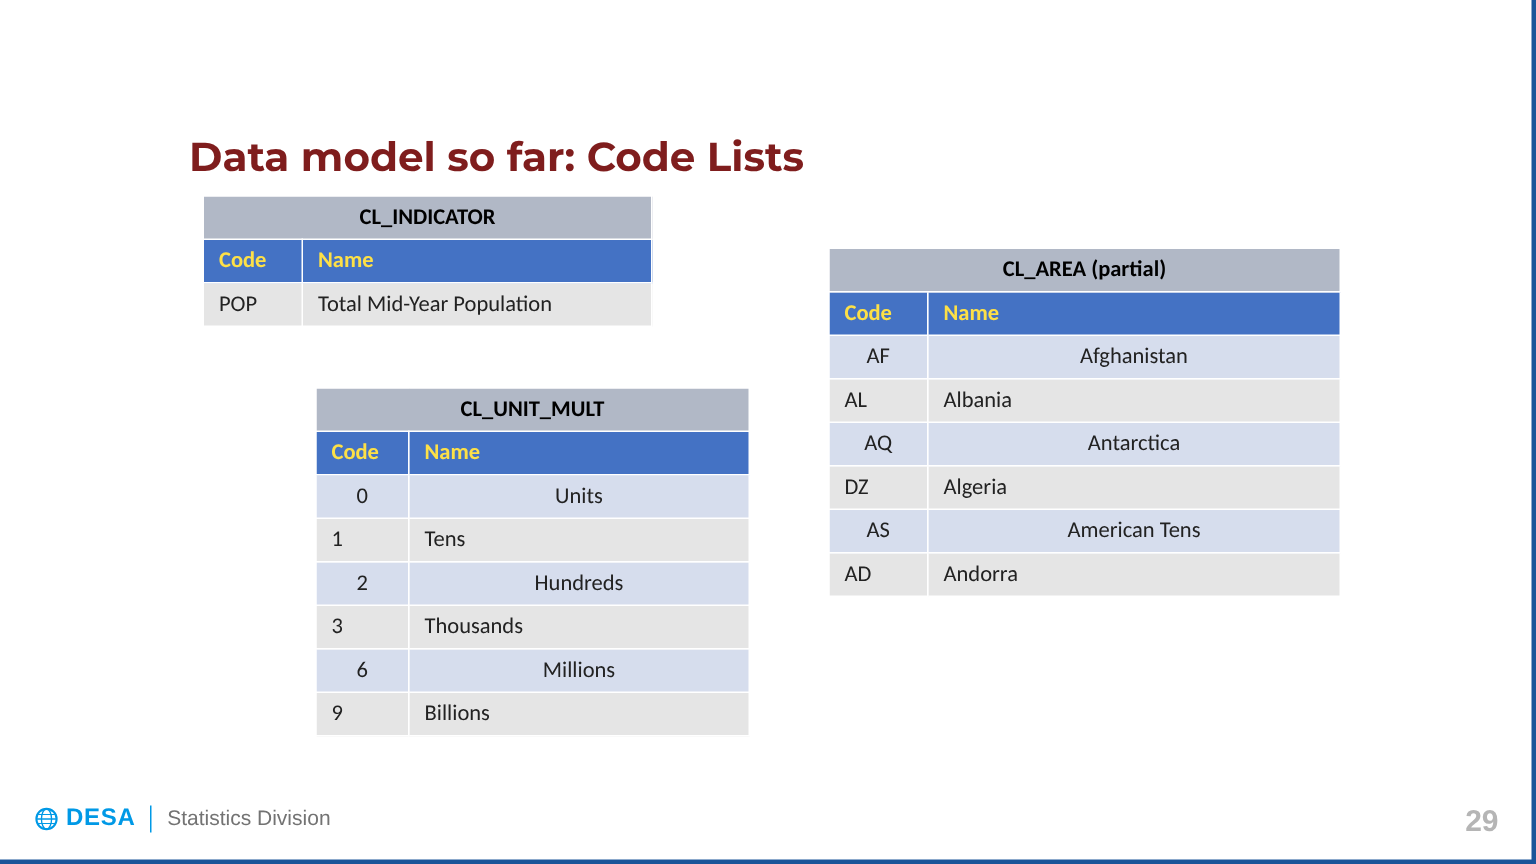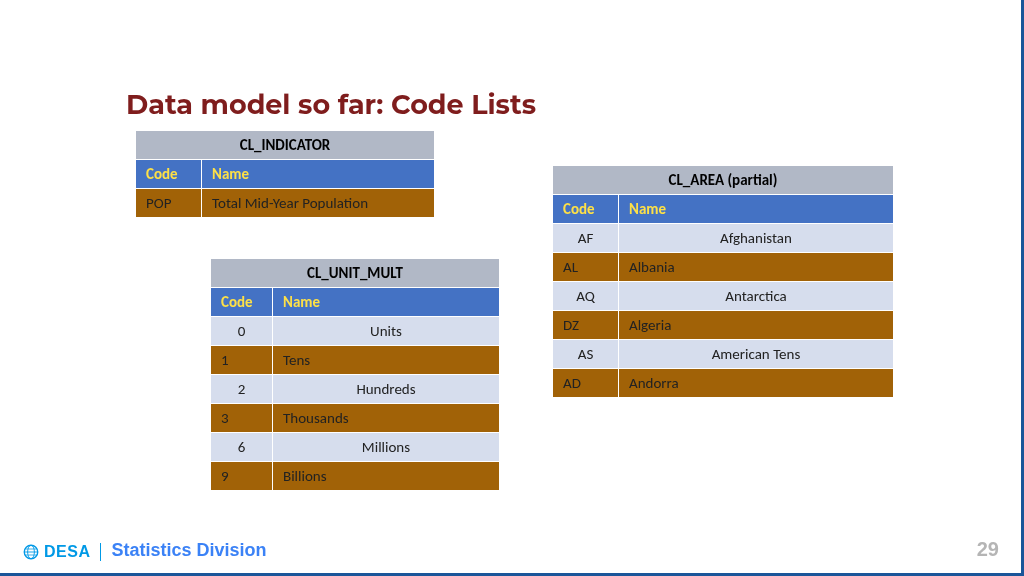--- a/index.html
+++ b/index.html
@@ -21,47 +21,47 @@
     background: #b1b8c6; color: #000000; font-weight: 700;
     text-align: center; padding: 5px 8px; border: 1px solid #fff;
   }
   .tbl th.hdr {
     background: #4472c4; color: #fde047; font-weight: 700;
     text-align: left; padding: 5px 10px; border: 1px solid #fff;
   }
   .tbl td {
     padding: 5px 10px; border: 1px solid #fff; color: #222;
   }
-  .tbl tr.light td { background: #a16207; }
+  .tbl tr.light td { background: #e5e5e5; }
   .tbl tr.dark  td { background: #d6dded; text-align: center; }
   .col-code { width: 62px; }
 
   #tbl-indicator { left: 135px; top: 130px; width: 300px; }
   #tbl-indicator .col-code { width: 66px; }
   #tbl-unitmult  { left: 210px; top: 258px; width: 290px; }
   #tbl-unitmult .col-code { width: 62px; }
   #tbl-area      { left: 552px; top: 165px; width: 342px; }
   #tbl-area .col-code { width: 66px; }
 
   .footer {
     position: absolute; left: 0; right: 0; bottom: 12px; height: 24px;
-    display: flex; align-items: flex-end; padding: 0 22px;
+    display: flex; align-items: flex-start; padding: 0 22px;
   }
   .un-logo {
     width: 18px; height: 18px; color: #0099e6; margin-right: 4px;
   }
   .desa {
     font-family: Arial, sans-serif; font-weight: 900; font-size: 16px;
     color: #0099e6; letter-spacing: 0.5px;
   }
   .div-sep {
     width: 1px; height: 18px; background: #0099e6; margin: 0 10px;
   }
   .stats-div {
-    font-family: Arial, sans-serif; font-weight: 700; font-size: 18px; color: #3b82f6;
+    font-family: Arial, sans-serif; font-weight: 400; font-size: 14px; color: #737373;
   }
   .pagenum {
     margin-left: auto; color: #b5b5b5; font-weight: 700; font-size: 20px;
     font-family: Arial, sans-serif;
   }
 </style>
 </head>
 <body>
 
 <div class="slide">

